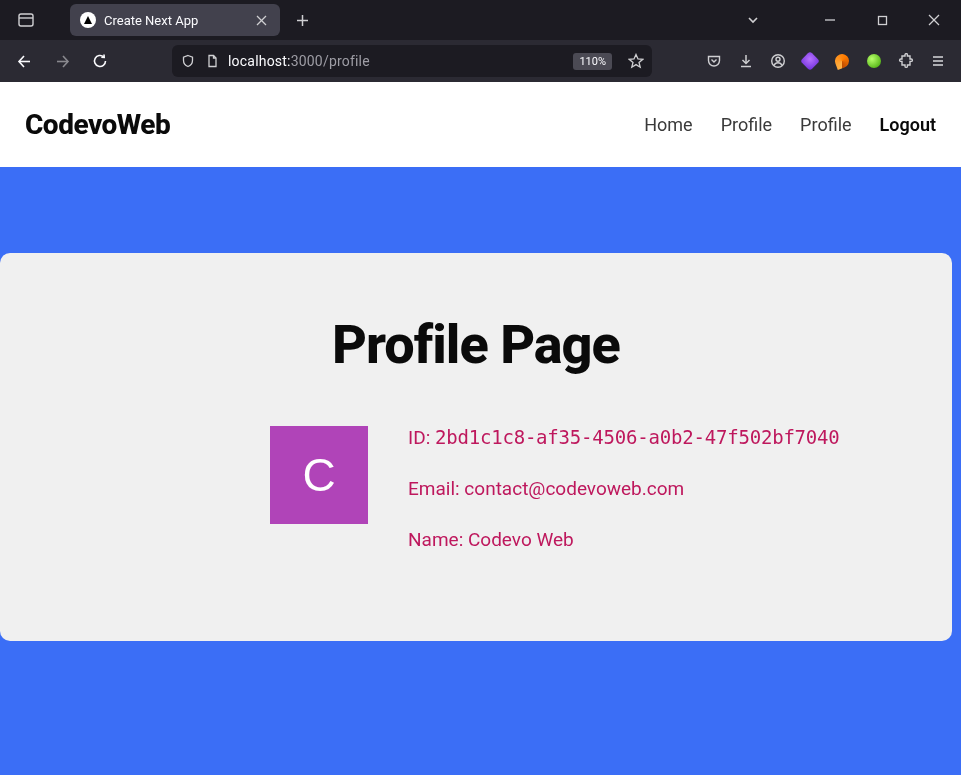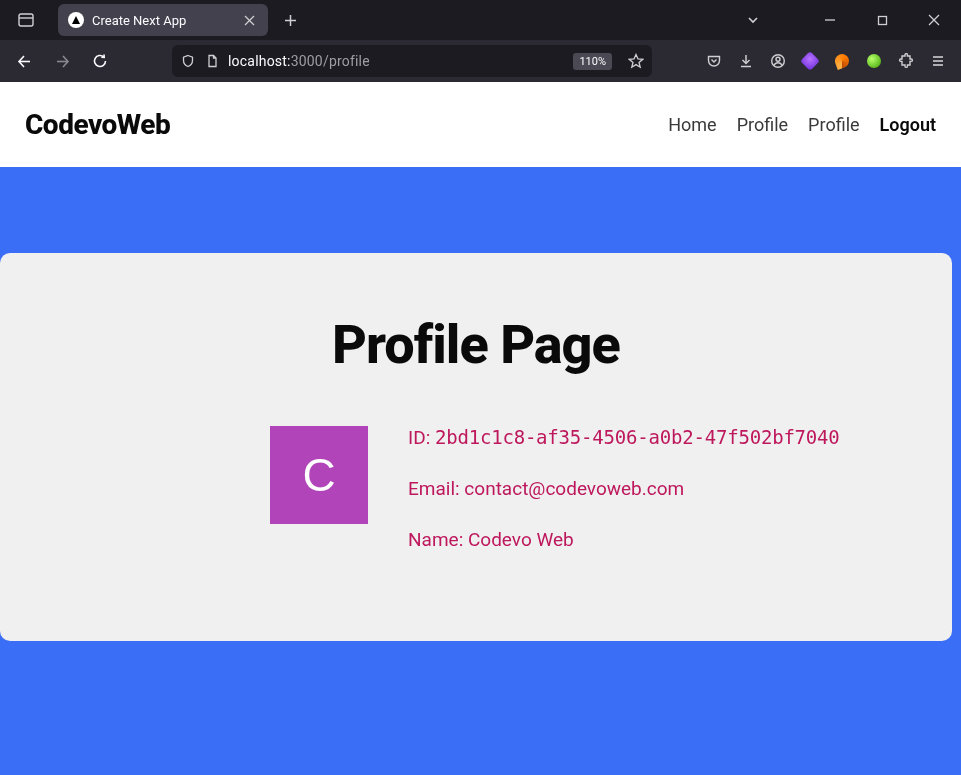--- a/index.html
+++ b/index.html
@@ -7,21 +7,21 @@
 
   
   .titlebar {
     height: 40px; background: #1c1b22; display: flex; align-items: center;
     color: #cfcfd2; font-size: 13px; user-select: none;
   }
   .titlebar .left-icons { display:flex; align-items:center; gap:10px; padding:0 10px; }
   .titlebar .panel-toggle-icon svg, .titlebar .win-btn svg { display:block; }
   .tab {
     display:flex; align-items:center; gap:8px; background:#42414d; height:32px;
-    padding:0 10px; border-radius:6px; margin-left:6px; min-width:210px;
+    padding:0 10px; border-radius:6px; margin-left:18px; min-width:210px;
     position:relative;
   }
   .tab .favicon {
     width:16px; height:16px; border-radius:50%; background:#fff;
     display:flex; align-items:center; justify-content:center;
   }
   .tab .favicon svg { width:10px; height:10px; }
   .tab-title { flex:1; color:#fbfbfe; white-space:nowrap; overflow:hidden; text-overflow:ellipsis; }
   .tab-close { width:18px; height:18px; display:flex; align-items:center; justify-content:center; margin-left:6px; color:#cfcfd2; }
   .new-tab { width:28px; height:28px; display:flex; align-items:center; justify-content:center; margin-left:8px; color:#cfcfd2; }
@@ -55,21 +55,21 @@
   .dot-orange { width:14px; height:14px; background: conic-gradient(from 200deg, #ffb347, #ff7b00 60%, #c14d00); border-radius:50% 50% 50% 0; transform: rotate(-20deg); }
   .dot-green { width:14px; height:14px; border-radius:50%; background: radial-gradient(circle at 35% 35%, #b8ff6b, #3aa000); }
 
   
   .viewport { width:100%; height:calc(775px - 40px - 42px); background:#3b6ef6; overflow:hidden; }
   .page-header {
     height:85px; background:#ffffff; display:flex; align-items:center;
     padding:0 25px; justify-content:space-between;
   }
   .brand { font-size:28px; font-weight:800; color:#0a0a0a; letter-spacing:-0.5px; }
-  .nav { display:flex; align-items:center; gap:20px; font-size:18px; }
+  .nav { display:flex; align-items:center; gap:28px; font-size:18px; }
   .nav a { color:#3a3a3a; text-decoration:none; }
   .nav a.strong { color:#0a0a0a; font-weight:600; }
 
   .hero-wrap { padding: 86px 9px 0 0; display:flex; justify-content:center; }
   .card {
     width:100%; background:#f0f0f0; border-radius:10px;
     padding:60px 60px 90px; margin:0;
   }
   .card h1 { font-size:54px; font-weight:800; text-align:center; color:#0a0a0a; letter-spacing:-1px; }
   .profile-row { display:flex; align-items:flex-start; gap:40px; margin-top:50px; padding-left:210px; }

